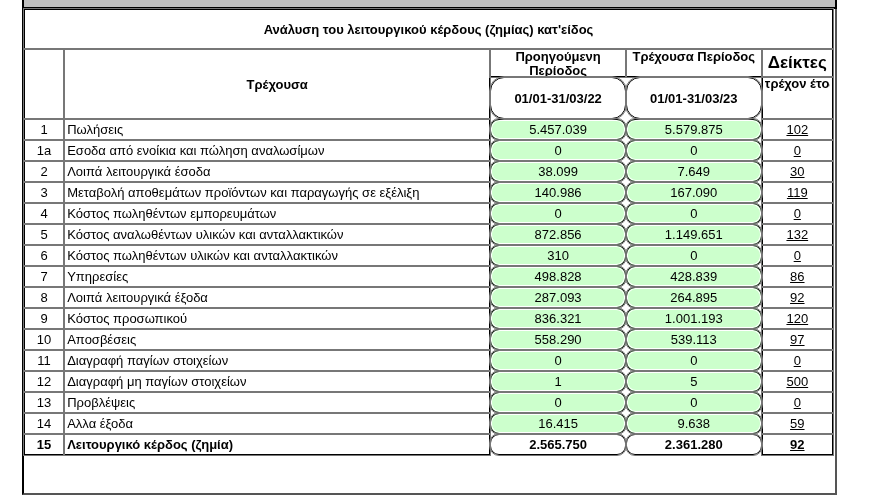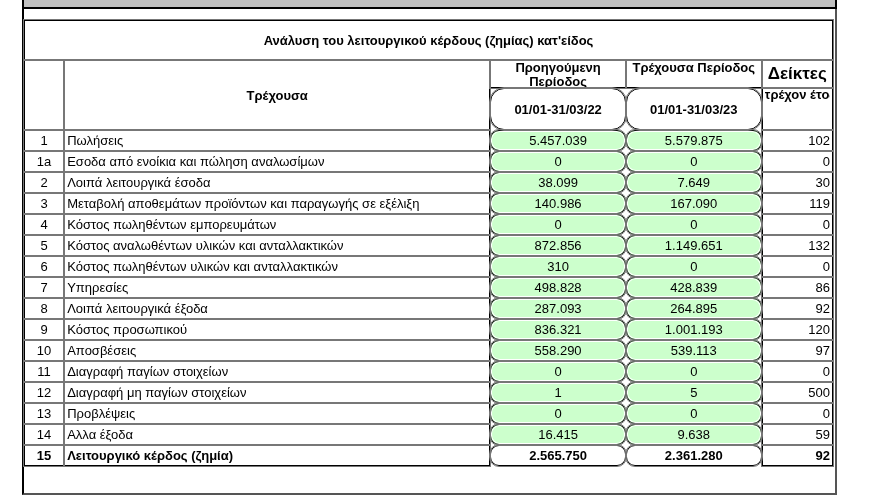--- a/index.html
+++ b/index.html
@@ -2,35 +2,35 @@
 <html><head>
   <meta charset="utf-8">
   <style>
     html, body { margin: 0; padding: 0; background: #ffffff; }
     body { width: 887px; height: 502px; position: relative; overflow: hidden;
            font-family: "Liberation Sans", sans-serif; color: #000; }
     .topbar { position: absolute; left: 22px; top: 0; width: 811px; height: 7px;
               background: #c0c0c0; border-left: 2px solid #000; border-right: 2px solid #000; border-bottom: 2px solid #000; }
     .frame { position: absolute; left: 22px; top: 9px; width: 811px; height: 484px;
              border-left: 2px solid #000; border-right: 2px solid #555; border-bottom: 2px solid #555; }
-    table.t { position: absolute; left: 24px; top: 20px; border-collapse: separate; border-spacing: 0;
+    table.t { position: absolute; left: 24px; top: 9px; border-collapse: separate; border-spacing: 0;
               table-layout: fixed; width: 809px; }
     table.t td { border: 1px solid #000; box-shadow: inset 0 0 0 1px #fff; outline: 1px solid #777;
                  padding: 0 2px; font-size: 13px; white-space: nowrap; overflow: hidden; }
     .title-cell { height: 38px; text-align: center; font-weight: bold; font-size: 13.5px; }
     .hdr { font-weight: bold; text-align: center; margin-left: 14px; }
     .hdr-top { height: 26px; font-size: 13.5px; line-height: 14px; vertical-align: top; padding-top: 1px; }
     .hdr-desc { font-size: 13.5px; }
     .hdr-date { height: 40px; font-size: 11px; border-radius: 14px; }
     .hdr-ratio { font-size: 10.5px; line-height: 12px; vertical-align: top; white-space: normal; }
     tr.row td { height: 19px; line-height: 19px; }
     .num { text-align: center; }
     .desc { text-align: left; }
     .val { text-align: center; background: #ccffcc; border-radius: 9px; }
-    .ratio { text-align: right; }
+    .ratio { text-align: center; text-decoration: underline; }
     tr.total td { font-weight: bold; }
     tr.total .val { background: #ffffff; }
     .clip { display: block; height: 26px; overflow: hidden; }
     .clip-r { display: block; height: 40px; overflow: hidden; }
   </style>
 </head>
 <body>
 
 <div class="topbar"></div>
 <div class="frame"></div>

